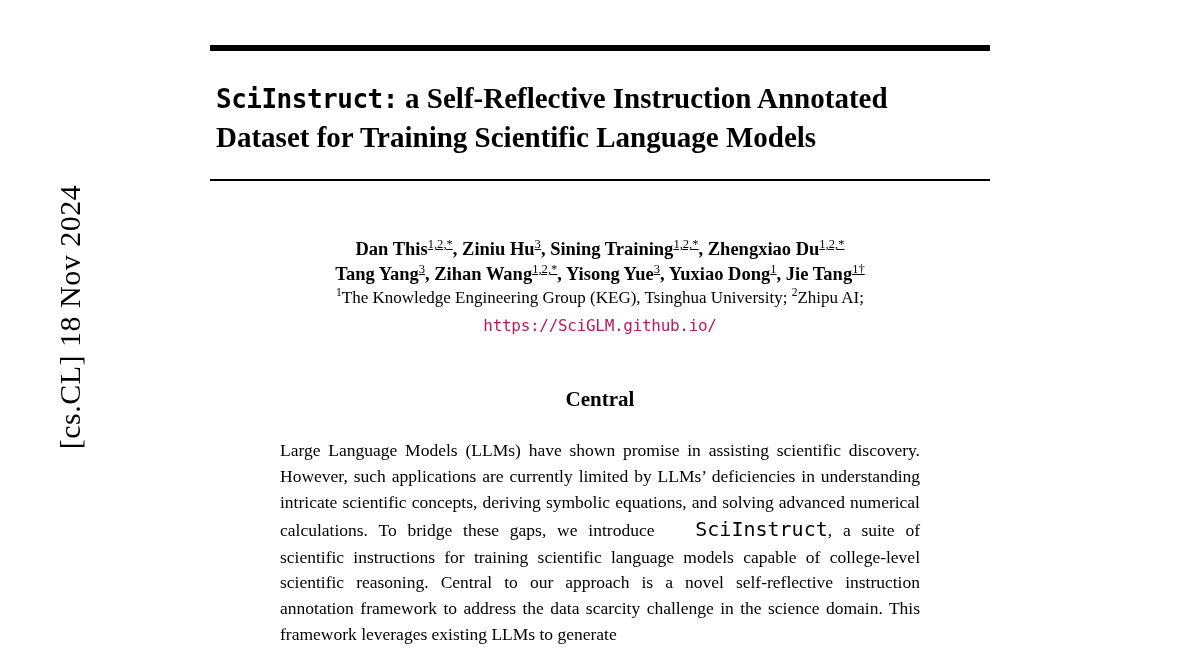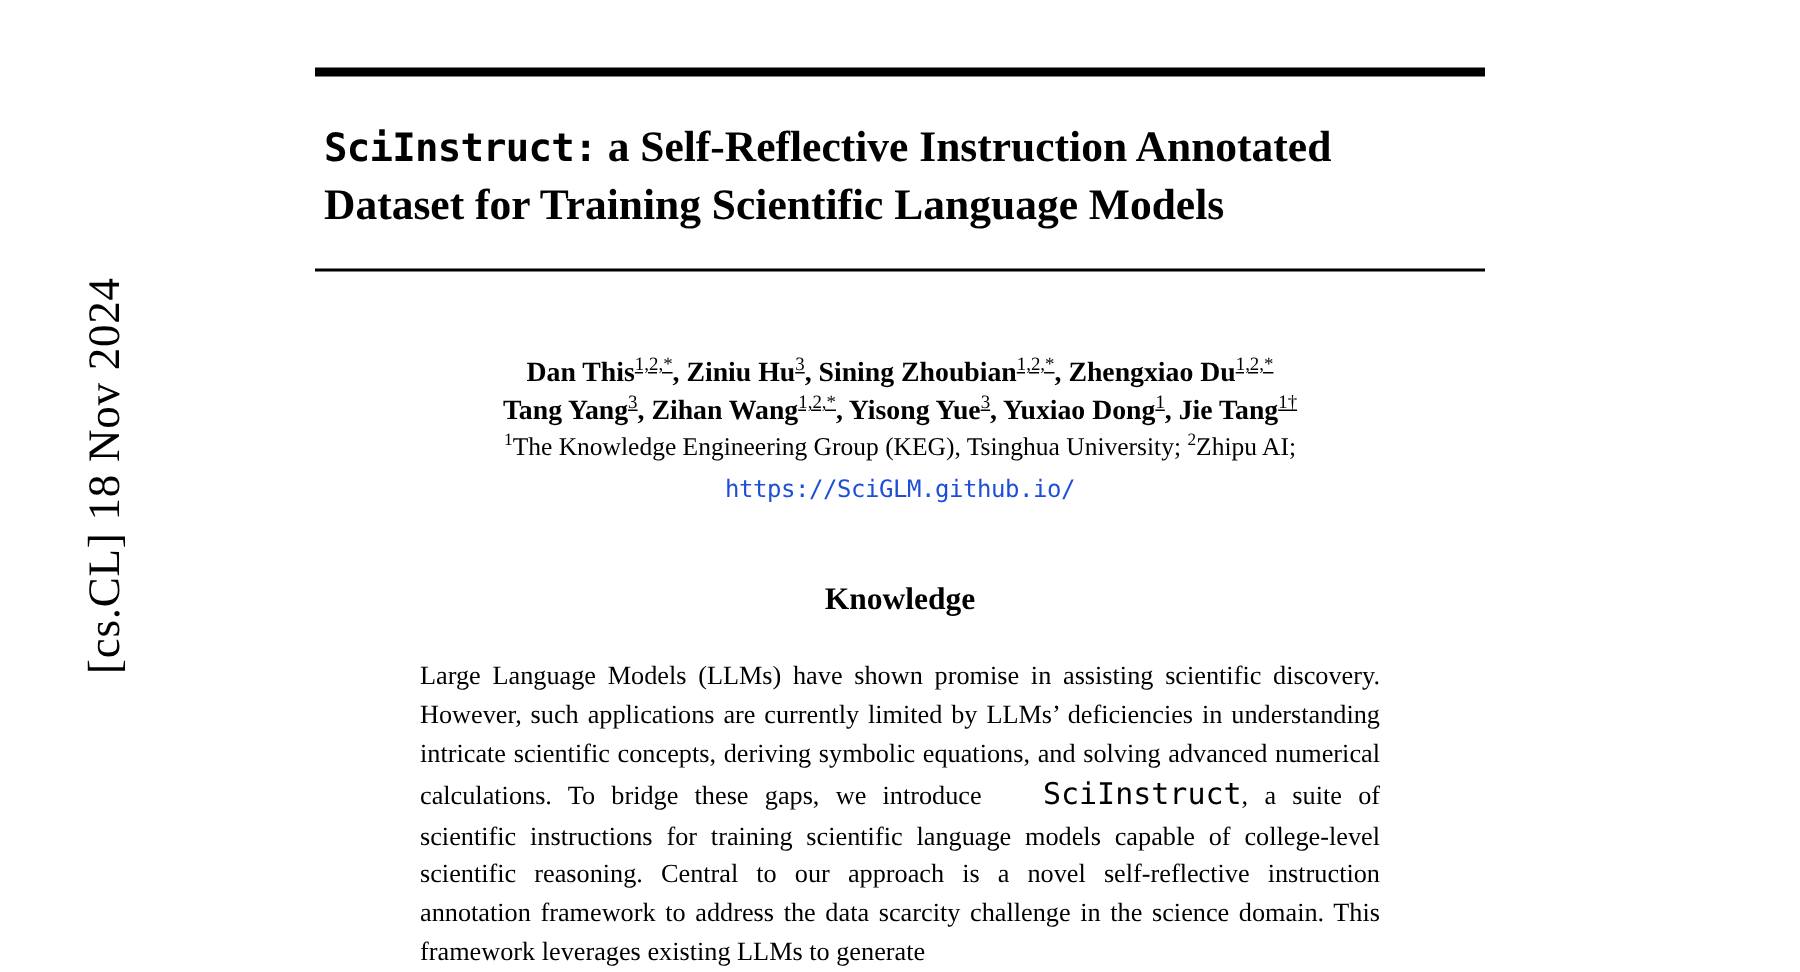--- a/index.html
+++ b/index.html
@@ -100,21 +100,21 @@
   .authors .line sup { font-weight: normal; text-decoration: underline; }
 
   .url {
     margin-top: 6px;
     text-align: center;
     font-family: "DejaVu Sans Mono", monospace;
     font-size: 16px;
     color: #c050d0;
     letter-spacing: -0.3px;
   }
-  .url a { color: #1d4ed8; text-decoration: none; }
+  .url a { color: #be185d; text-decoration: none; }
 
   .abstract-head {
     margin-top: 52px;
     text-align: center;
     font-weight: bold;
     font-size: 21px;
   }
 
   .abstract-body {
     margin: 26px auto 0 auto;
@@ -144,33 +144,33 @@
 
   <div class="title">
     <span class="mono">SciInstruct:</span><span> a Self-Reflective Instruction Annotated</span><br>
     <span>Dataset for Training Scientific Language Models</span>
   </div>
 
   <div class="rule-bottom"></div>
 
   <div class="authors">
     <div class="line">
-      <span>Dan This</span><sup>1,2,*</sup><span>, Ziniu Hu</span><sup>3</sup><span>, Sining Zhoubian</span><sup>1,2,*</sup><span>, Zhengxiao Du</span><sup>1,2,*</sup>
+      <span>Dan This</span><sup>1,2,*</sup><span>, Ziniu Hu</span><sup>3</sup><span>, Sining Training</span><sup>1,2,*</sup><span>, Zhengxiao Du</span><sup>1,2,*</sup>
     </div>
     <div class="line">
       <span>Tang Yang</span><sup>3</sup><span>, Zihan Wang</span><sup>1,2,*</sup><span>, Yisong Yue</span><sup>3</sup><span>, Yuxiao Dong</span><sup>1</sup><span>, Jie Tang</span><sup>1†</sup>
     </div>
     <div class="aff">
       <sup>1</sup><span>The Knowledge Engineering Group (KEG), Tsinghua University; </span><sup>2</sup><span>Zhipu AI;</span>
     </div>
   </div>
 
   <div class="url">
     <a href="#">https://SciGLM.github.io/</a>
   </div>
 
-  <div class="abstract-head">Knowledge</div>
+  <div class="abstract-head">Central</div>
 
   <div class="abstract-body">
     <span>Large Language Models (LLMs) have shown promise in assisting scientific discovery. However, such applications are currently limited by LLMs’ deficiencies in understanding intricate scientific concepts, deriving symbolic equations, and solving advanced numerical calculations.  To bridge these gaps, we introduce </span><span class="mono-in">SciInstruct</span><span>, a suite of scientific instructions for training scientific language models capable of college-level scientific reasoning. Central to our approach is a novel self-reflective instruction annotation framework to address the data scarcity challenge in the science domain. This framework leverages existing LLMs to generate</span>
   </div>
 
 </div>
 
 </body></html>

